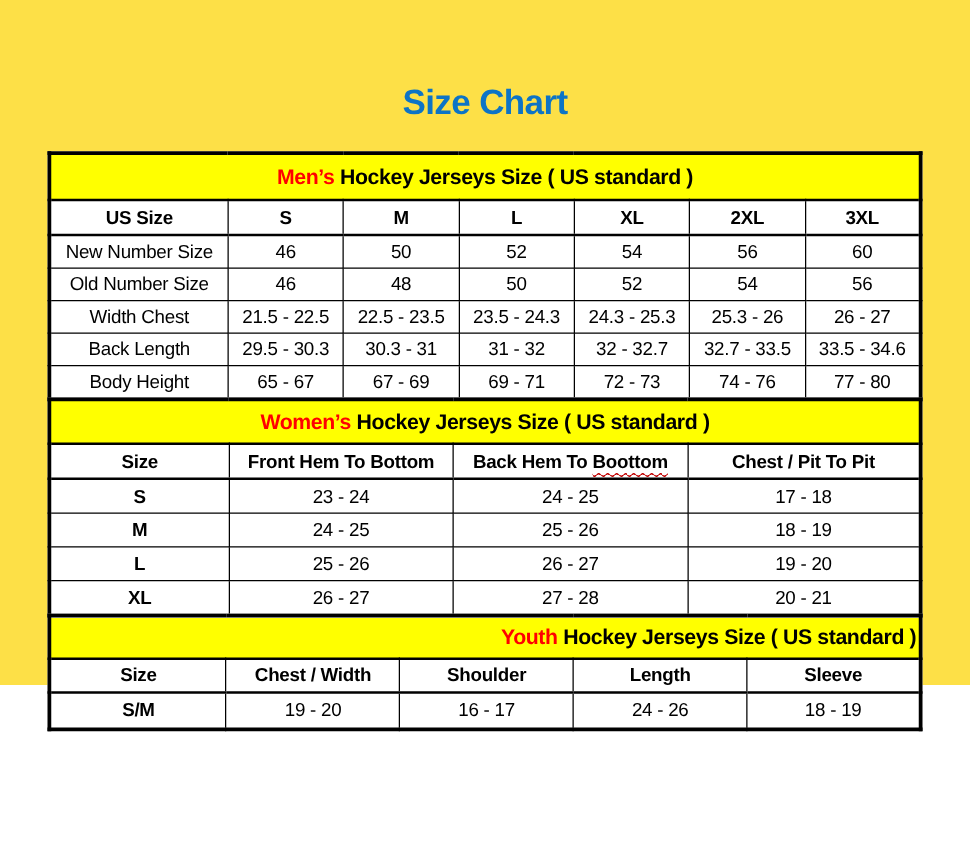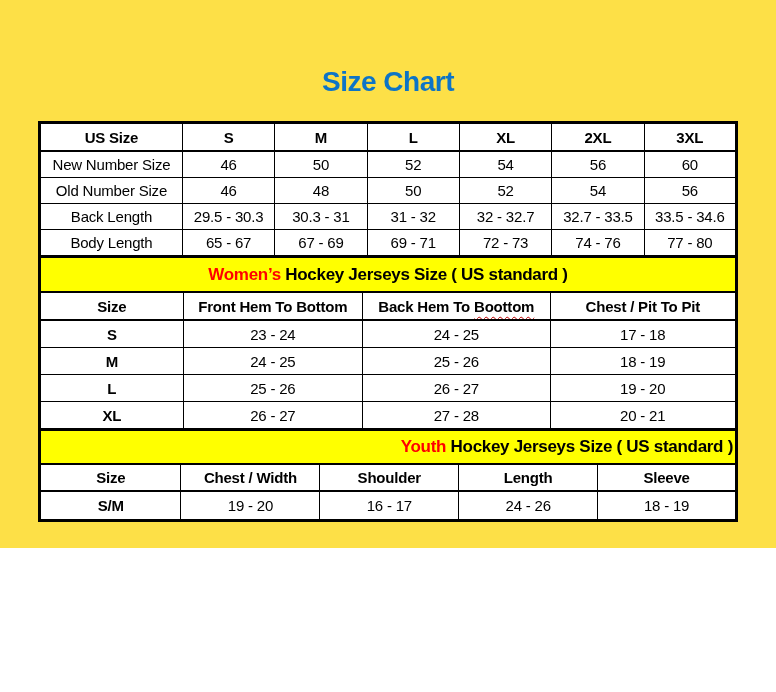--- a/index.html
+++ b/index.html
@@ -90,20 +90,23 @@
         <colgroup>
           <col>
           <col>
           <col>
           <col>
           <col>
           <col>
           <col>
         </colgroup>
         <tbody>
+          <tr class="band">
+            <td colspan="7"><span class="accent">Men’s</span><span> Hockey Jerseys Size ( US standard )</span></td>
+          </tr>
           <tr class="head">
             <th>US Size</th>
             <th>S</th>
             <th>M</th>
             <th>L</th>
             <th>XL</th>
             <th>2XL</th>
             <th>3XL</th>
           </tr>
           <tr>
@@ -118,30 +121,39 @@
           <tr>
             <td class="rowlabel">Old Number Size</td>
             <td>46</td>
             <td>48</td>
             <td>50</td>
             <td>52</td>
             <td>54</td>
             <td>56</td>
           </tr>
           <tr>
+            <td class="rowlabel">Width Chest</td>
+            <td>21.5 - 22.5</td>
+            <td>22.5 - 23.5</td>
+            <td>23.5 - 24.3</td>
+            <td>24.3 - 25.3</td>
+            <td>25.3 - 26</td>
+            <td>26 - 27</td>
+          </tr>
+          <tr>
             <td class="rowlabel">Back Length</td>
             <td>29.5 - 30.3</td>
             <td>30.3 - 31</td>
             <td>31 - 32</td>
             <td>32 - 32.7</td>
             <td>32.7 - 33.5</td>
             <td>33.5 - 34.6</td>
           </tr>
           <tr>
-            <td class="rowlabel">Body Length</td>
+            <td class="rowlabel">Body Height</td>
             <td>65 - 67</td>
             <td>67 - 69</td>
             <td>69 - 71</td>
             <td>72 - 73</td>
             <td>74 - 76</td>
             <td>77 - 80</td>
           </tr>
         </tbody>
       </table>
     <table class="size-table t-women">

